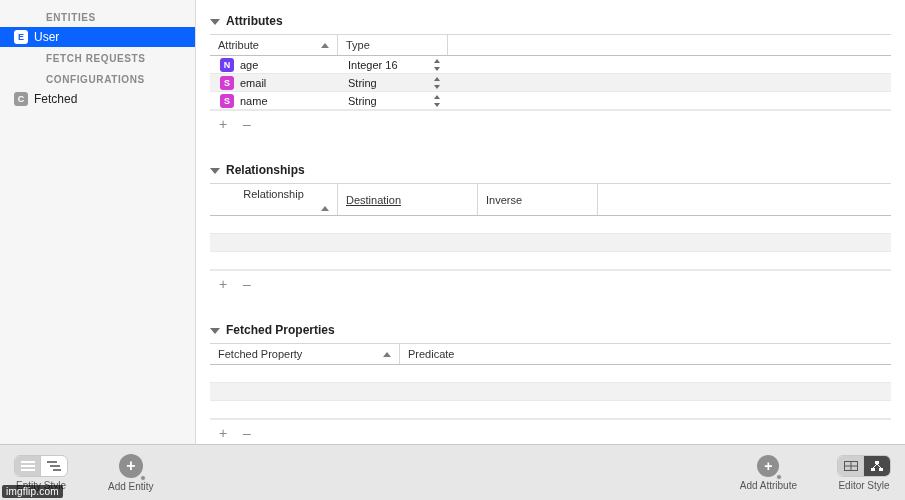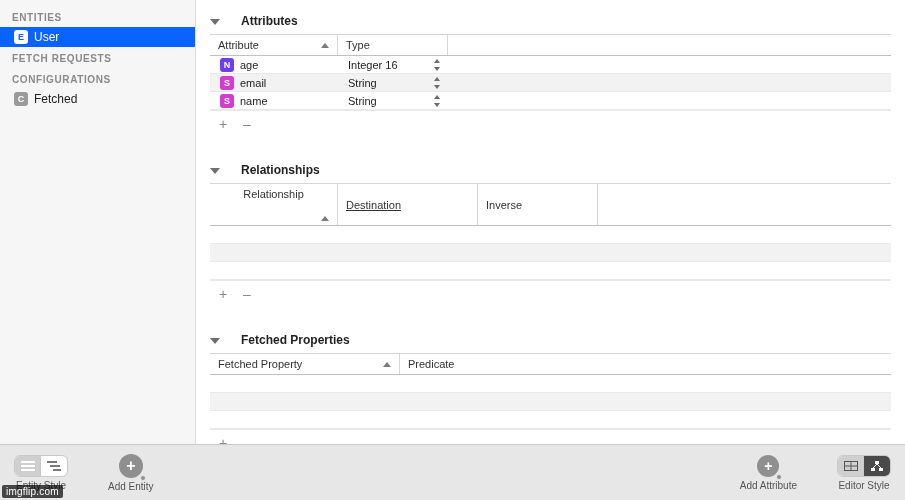--- a/index.html
+++ b/index.html
@@ -36,20 +36,21 @@
     background: var(--sidebar-bg);
     border-right: 1px solid var(--sidebar-border);
     padding-top: 6px;
   }
   .sb-section-title {
     font-size: 10px; letter-spacing: .06em;
     color: var(--text-muted);
     padding: 6px 10px 4px 12px;
     text-transform: uppercase;
     font-weight: 600;
+    margin-left: 34px;
   }
   .sb-item {
     display:flex; align-items:center; gap:6px;
     padding: 3px 10px 3px 14px;
     cursor: default;
   }
   .sb-item.selected {
     background: var(--selection-bg);
     color: var(--selection-fg);
   }
@@ -62,21 +63,21 @@
   }
   .badge.e { background: var(--badge-e); }
   .badge.c { background: var(--badge-c); }
   .badge.n { background: var(--badge-n); }
   .badge.s { background: var(--badge-s); }
   .sb-item.selected .badge.e { background:#fff; color: var(--badge-e); }
   
   .main { flex:1; overflow:auto; padding: 6px 14px 0 14px; }
   .section { margin-bottom: 14px; }
   .section-header {
-    display:flex; align-items:center; gap:21px;
+    display:flex; align-items:center; gap:6px;
     font-weight:700; font-size:12px; color:#222;
     padding: 8px 0 6px 0;
   }
   .disclosure {
     width:0; height:0;
     border-left:5px solid transparent;
     border-right:5px solid transparent;
     border-top:6px solid #6f6f6f;
     transform: translateY(1px);
   }
@@ -84,21 +85,21 @@
     border-top: 1px solid var(--table-header-border);
     border-bottom: 1px solid var(--row-border);
   }
   .thead {
     display:flex; background:#fff;
     border-bottom:1px solid var(--table-header-border2);
     font-size:11px; color:#333;
   }
   .th {
     padding:4px 8px; border-right:1px solid var(--table-header-border);
-    display:flex; align-items:center; gap:16px;
+    display:flex; align-items:center; gap:6px;
     position:relative;
   }
   .th:last-child { border-right:0; }
   .sort-caret {
     width:0;height:0;
     border-left:4px solid transparent;
     border-right:4px solid transparent;
     border-bottom:5px solid #7a7a7a;
     margin-left:auto;
   }

